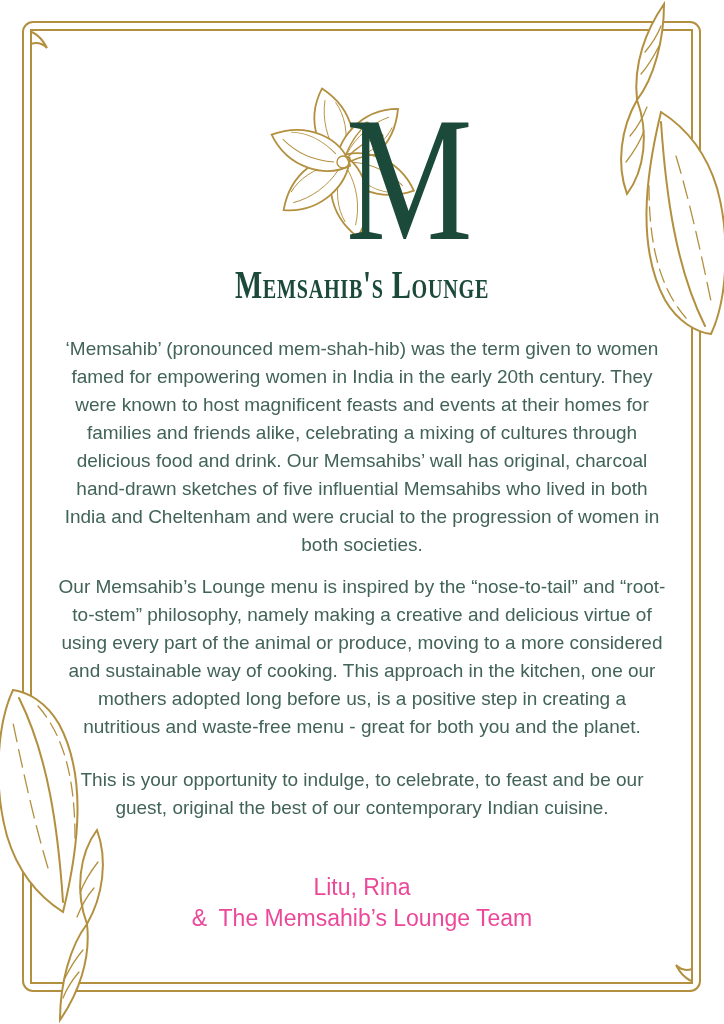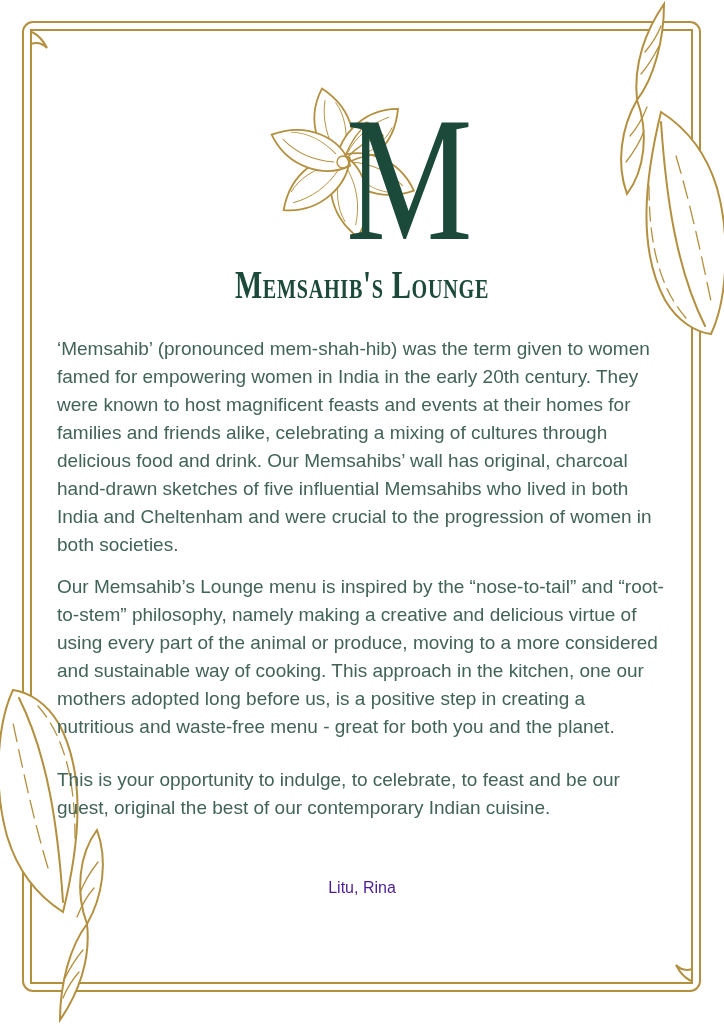--- a/index.html
+++ b/index.html
@@ -50,38 +50,38 @@
     text-align: center;
     color: #1c4a3a;
     transform: scaleX(0.72);
     transform-origin: center top;
   }
   .para {
     position: absolute;
     left: 57px;
     width: 610px;
     z-index: 2;
-    text-align: left;
+    text-align: center;
     font-size: 19px;
     line-height: 28px;
     color: #426358;
   }
   .para-1 { top: 316px; }
   .para-2 { top: 554px; }
   .closing { top: 766px; }
   .closing .line { display: block; }
   .signature {
     position: absolute;
     left: 57px; top: 872px;
     width: 610px;
     z-index: 2;
     text-align: center;
-    font-size: 16px;
+    font-size: 23px;
     line-height: 31px;
-    color: #4c1d95;
+    color: #ec4899;
   }
 </style>
 </head>
 <body>
 
 <div class="page">
 
   <svg class="decor-layer" width="724" height="1024" viewBox="0 0 724 1024">
     <g fill="none" stroke="#b3903f" stroke-width="2">
       <rect x="23" y="22" width="677" height="969" rx="10"></rect>
@@ -141,15 +141,16 @@
 
   <p class="para para-1">‘Memsahib’ (pronounced mem-shah-hib) was the term given to women famed for empowering women in India in the early 20th century. They were known to host magnificent feasts and events at their homes for families and friends alike, celebrating a mixing of cultures through delicious food and drink. Our Memsahibs’ wall has original, charcoal hand-drawn sketches of five influential Memsahibs who lived in both India and Cheltenham and were crucial to the progression of women in both societies.</p>
   <p class="para para-2">Our Memsahib’s Lounge menu is inspired by the “nose-to-tail” and “root-to-stem” philosophy, namely making a creative and delicious virtue of using every part of the animal or produce, moving to a more considered and sustainable way of cooking. This approach in the kitchen, one our mothers adopted long before us, is a positive step in creating a nutritious and waste-free menu - great for both you and the planet.</p>
 
   <div class="para closing">
     <span class="line">This is your opportunity to indulge, to celebrate, to feast and be our guest, original the best of our contemporary Indian cuisine.</span>
   </div>
 
   <div class="signature">
     <div>Litu, Rina</div>
+    <div>&amp; The Memsahib’s Lounge Team</div>
   </div>
 
 </div>
 
 </body></html>

